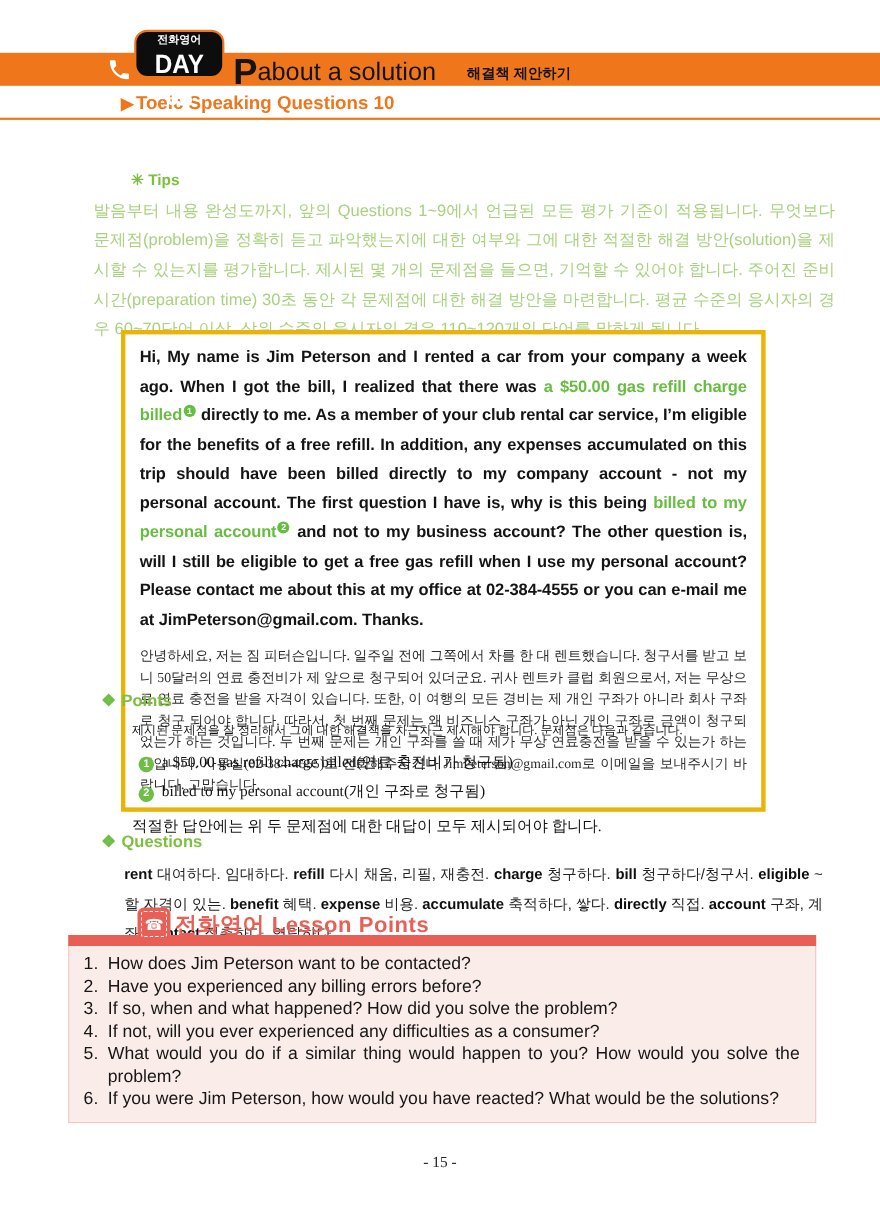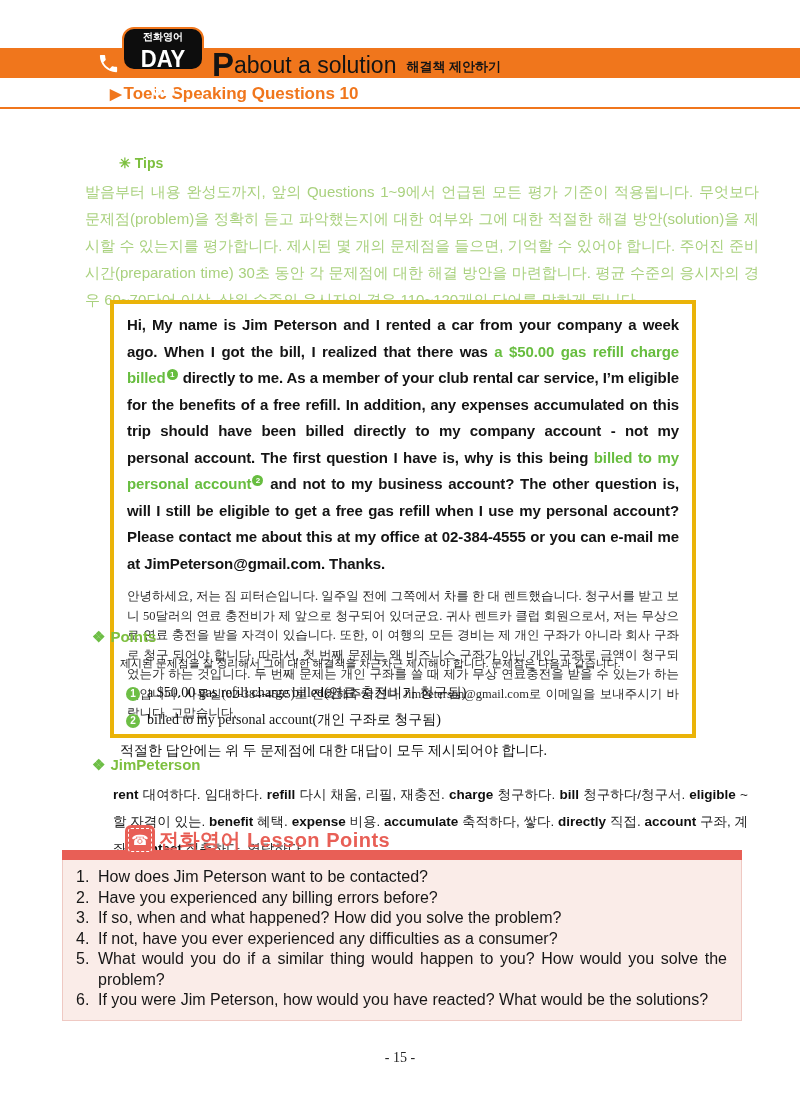--- a/index.html
+++ b/index.html
@@ -15,21 +15,21 @@
     background:#0d0d0d;border:2px solid #F0761C;border-radius:12px;text-align:center;z-index:3;
   }
   .badge-top{color:#fff;font-size:10px;font-weight:bold;line-height:15px;display:block;}
   .badge-day{color:#fff;font-size:24px;font-weight:bold;line-height:29px;display:block;transform:scaleX(.92);}
   .header-title{
     position:absolute;left:212px;top:48px;height:30px;display:flex;align-items:flex-end;
     color:#141414;z-index:2;padding-bottom:2px;
   }
   .title-p{font-size:33px;font-weight:bold;line-height:27px;}
   .title-rest{font-size:23px;line-height:25px;}
-  .title-ko{font-size:13px;font-weight:bold;line-height:18px;margin-left:10px;padding-bottom:2px;}
+  .title-ko{font-size:13px;font-weight:bold;line-height:18px;margin-left:28px;padding-bottom:2px;}
   .subheader{position:absolute;left:110px;top:84px;color:#F0761C;font-weight:bold;font-size:17px;line-height:20px;}
   .subheader .arrow{font-size:15px;margin-right:2px;}
   .header-rule{position:absolute;left:0;top:107px;width:800px;height:2px;background:#F0761C;}
 
   
   .sec-heading{color:#7DBF3F;font-size:15px;font-weight:bold;font-family:"Liberation Sans",sans-serif;}
   .sec-heading .diamond{color:#6DBE45;margin-right:5px;font-size:15px;}
 
   
   .sec-tips{position:absolute;left:85px;top:155px;width:674px;}
@@ -139,37 +139,37 @@
   <div class="points-intro">제시된 문제점을 잘 정리해서 그에 대한 해결책을 차근차근 제시해야 합니다. 문제점은 다음과 같습니다.</div>
   <div class="points-items" id="points-items">
       <div class="point-item"><span class="pnum">1</span><span>a $50.00 gas refill charge billed(연료 충전비가 청구됨)</span></div>
       <div class="point-item"><span class="pnum">2</span><span>billed to my personal account(개인 구좌로 청구됨)</span></div>
     </div>
   <div class="points-outro">적절한 답안에는 위 두 문제점에 대한 대답이 모두 제시되어야 합니다.</div>
 </div>
 
 <div class="sec-vocab">
   <div class="sec-heading">
-    <span class="diamond">❖</span><span>JimPeterson</span>
+    <span class="diamond">❖</span><span>Questions</span>
   </div>
   <div class="vocab-body" id="vocab-entries"><span class="term">rent</span><span> 대여하다. 임대하다. </span><span class="term">refill</span><span> 다시 채움, 리필, 재충전. </span><span class="term">charge</span><span> 청구하다. </span><span class="term">bill</span><span> 청구하다/청구서. </span><span class="term">eligible</span><span> ~할 자격이 있는. </span><span class="term">benefit</span><span> 혜택. </span><span class="term">expense</span><span> 비용. </span><span class="term">accumulate</span><span> 축적하다, 쌓다. </span><span class="term">directly</span><span> 직접. </span><span class="term">account</span><span> 구좌, 계좌. </span><span class="term">contact</span><span> 접촉하다, 연락하다. </span></div>
 </div>
 
 <div class="lesson-tab">
   <div class="phone-chip">
     <span class="phone-glyph">☎</span>
   </div>
   <span class="lesson-label">전화영어 Lesson Points</span>
 </div>
 
 <div class="lesson-box">
   <div class="lesson-bar"></div>
   <div class="lesson-body" id="lesson-questions">
       <div class="q"><span class="q-num">1.</span><span>How does Jim Peterson want to be contacted?</span></div>
       <div class="q"><span class="q-num">2.</span><span>Have you experienced any billing errors before?</span></div>
       <div class="q"><span class="q-num">3.</span><span>If so, when and what happened? How did you solve the problem?</span></div>
-      <div class="q"><span class="q-num">4.</span><span>If not, have you ever experienced any difficulties as a consumer?</span></div>
+      <div class="q"><span class="q-num">4.</span><span>If not, will you ever experienced any difficulties as a consumer?</span></div>
       <div class="q"><span class="q-num">5.</span><span>What would you do if a similar thing would happen to you? How would you solve the problem?</span></div>
       <div class="q"><span class="q-num">6.</span><span>If you were Jim Peterson, how would you have reacted? What would be the solutions?</span></div>
     </div>
 </div>
 
 <div class="page-num">- 15 -</div>
 
 </body></html>

